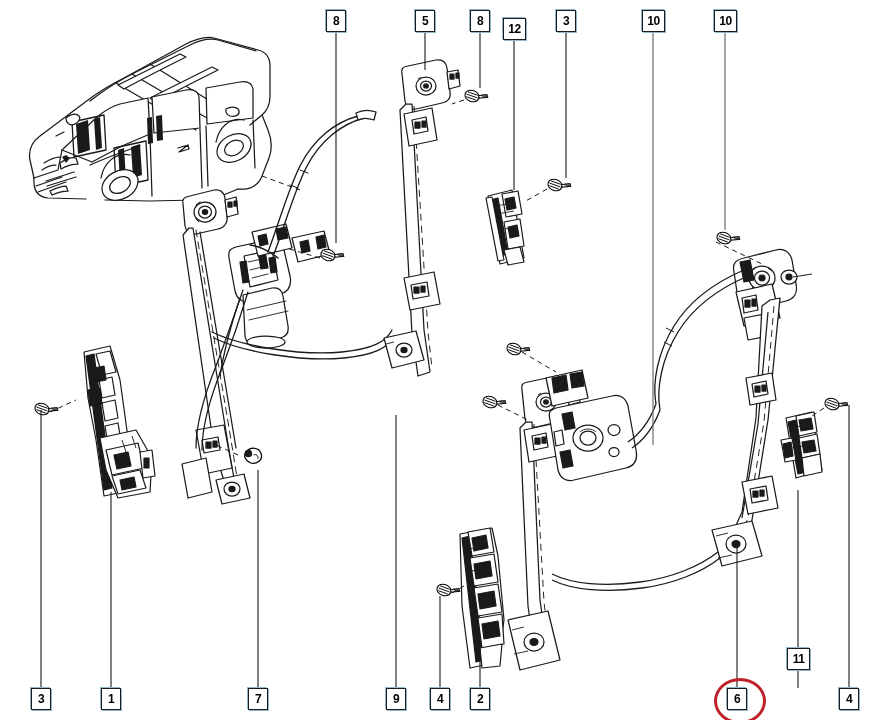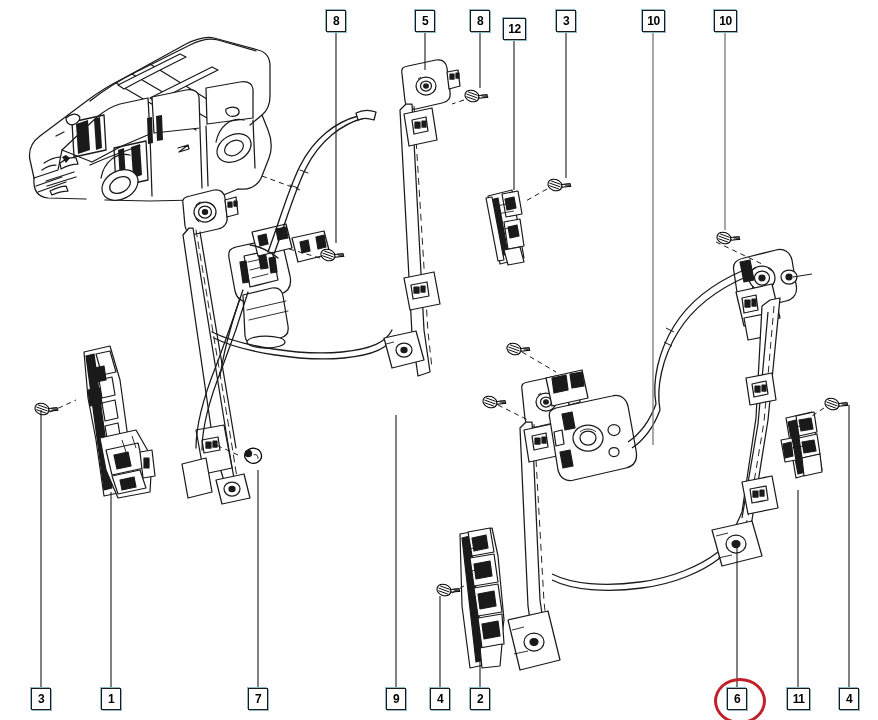--- a/index.html
+++ b/index.html
@@ -462,18 +462,18 @@
       <div class="callout" style="left: 556px; top: 10px;">3</div>
       <div class="callout wide" style="left: 642px; top: 10px;">10</div>
       <div class="callout wide" style="left: 714px; top: 10px;">10</div>
       <div class="callout" style="left: 31px; top: 688px;">3</div>
       <div class="callout" style="left: 101px; top: 688px;">1</div>
       <div class="callout" style="left: 248px; top: 688px;">7</div>
       <div class="callout" style="left: 386px; top: 688px;">9</div>
       <div class="callout" style="left: 430px; top: 688px;">4</div>
       <div class="callout" style="left: 470px; top: 688px;">2</div>
       <div class="callout" style="left: 727px; top: 688px;">6</div>
-      <div class="callout wide" style="left: 787px; top: 688px;">11</div>
+      <div class="callout wide" style="left: 787px; top: 648px;">11</div>
       <div class="callout" style="left: 839px; top: 688px;">4</div>
       <div class="hl-ring" style="left: 714px; top: 678px; width: 46px; height: 40px; border-color: rgb(192, 32, 40);"></div>
     </div>
 
 </div>
 
 </body></html>

